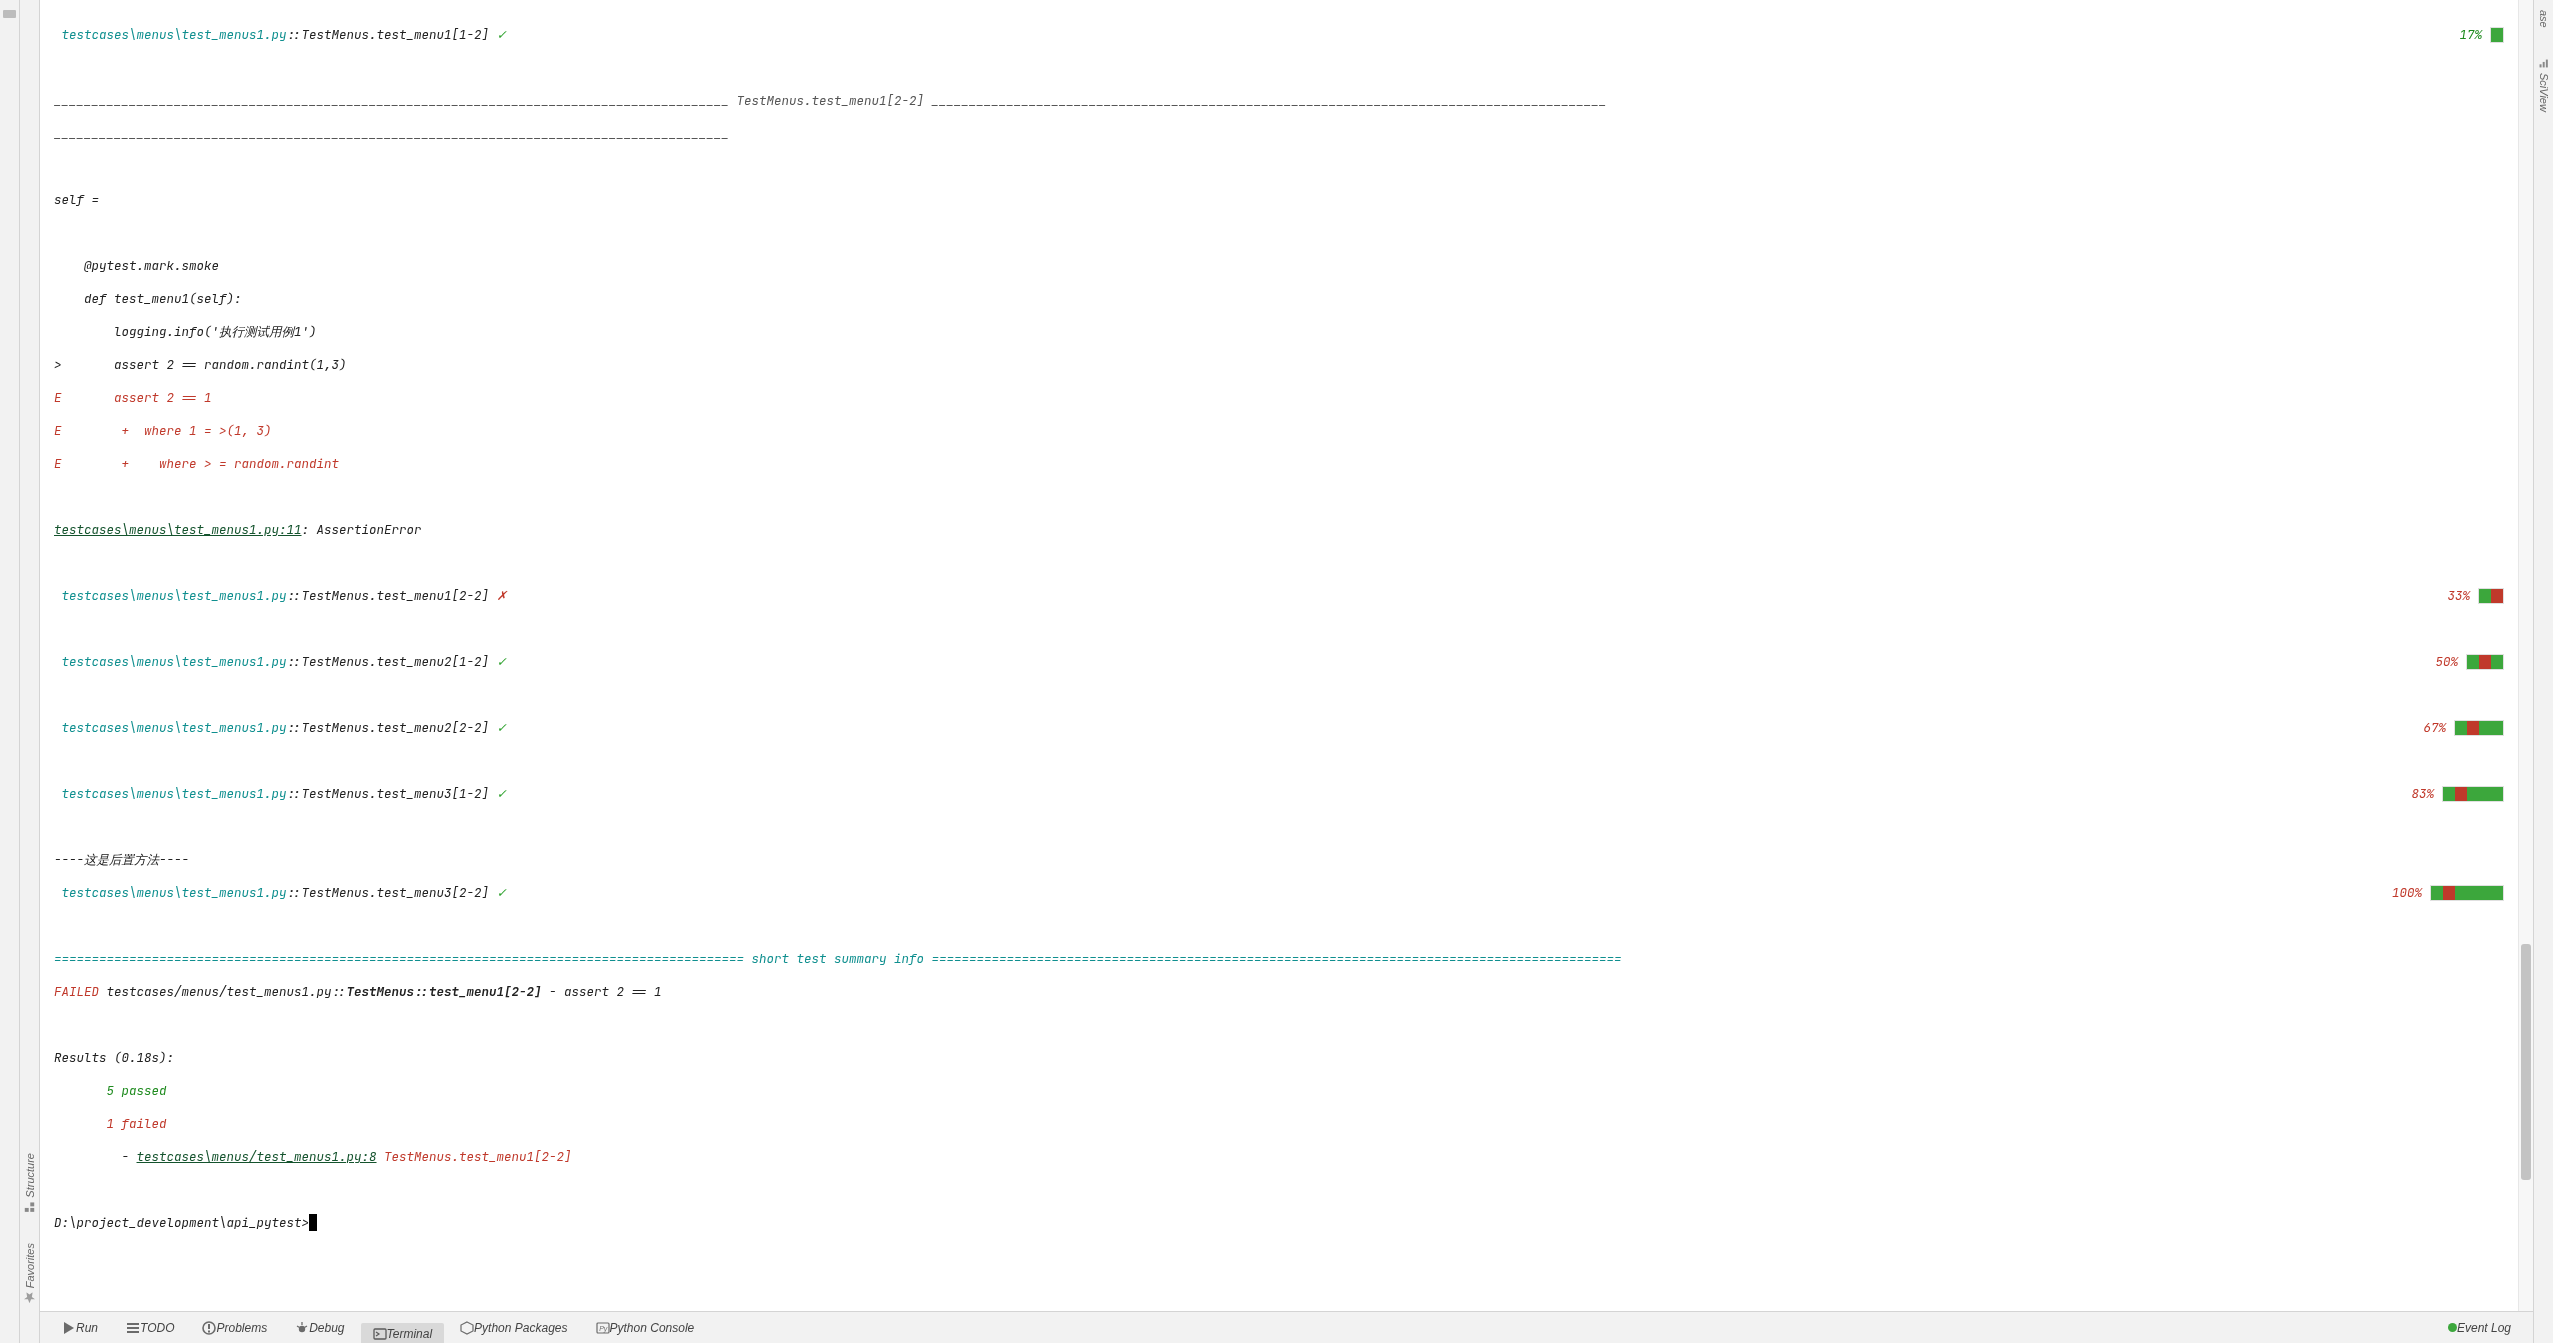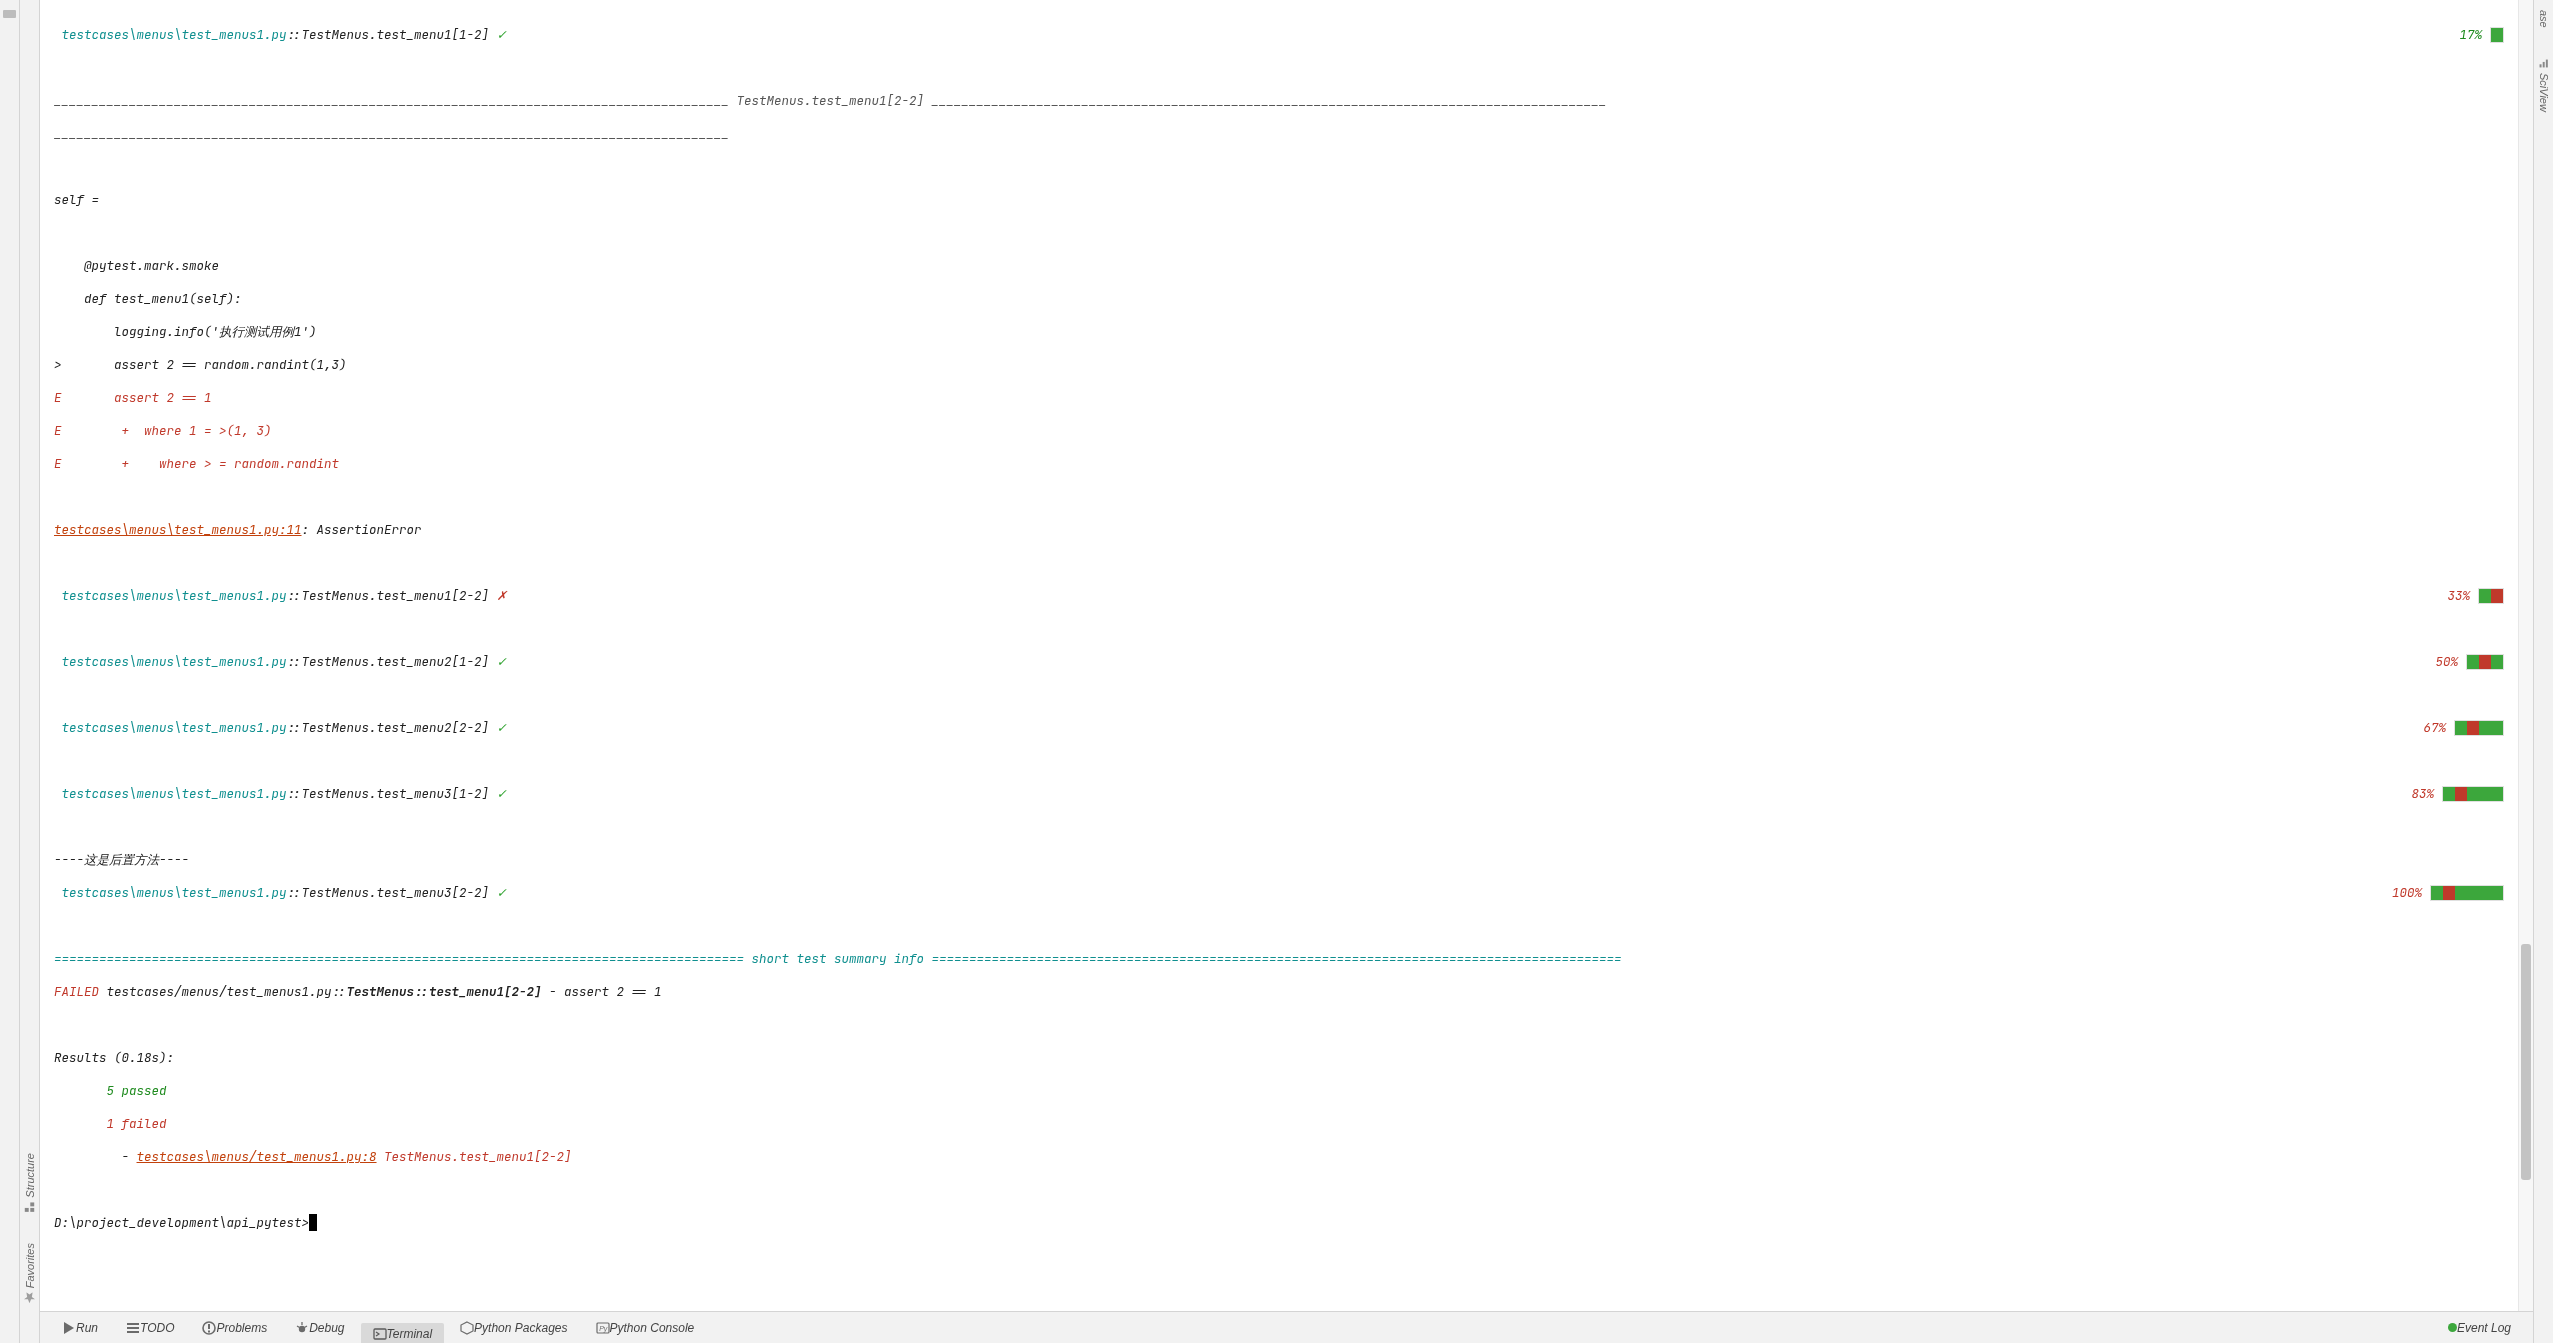--- a/index.html
+++ b/index.html
@@ -12,21 +12,21 @@
   .side-icon { width:11px; height:11px; display:inline-block; }
   .right-sidebar { width: 20px; background: #f2f2f2; border-left: 1px solid #d4d4d4; display:flex; flex-direction:column; align-items:center; padding-top:10px; gap:30px; }
   .right-label { writing-mode: vertical-rl; font-family:"Segoe UI",sans-serif; font-size:11px; color:#666; cursor:pointer; display:flex; align-items:center; gap:4px;}
   .main { flex: 1; display: flex; flex-direction: column; }
   .terminal { flex: 1; padding: 18px 14px 8px 14px; overflow: hidden; line-height: 33px; color: #212121; white-space: pre; }
   .line { display:block; height:33px; }
   .path { color: #0f8f8f; }
   .green { color: #1f8b1f; }
   .red { color: #c0392b; }
   .gray { color: #555; text-align: center; }
-  .link { color: #c2410c; text-decoration: underline; cursor:pointer; }
+  .link { color: #14532d; text-decoration: underline; cursor:pointer; }
   .bold { font-weight: 600; }
   .check { color:#2aa02a; }
   .cross { color:#c0392b; }
   .summary-line { color:#0f8f8f; }
   .pct-area { float:right; display:inline-flex; align-items:center; gap:8px; }
   .bar { display:inline-flex; height:16px; border:1px solid rgba(0,0,0,.12); }
   .bar span { display:inline-block; height:100%; }
   .seg-pass { background:#3ca73c; }
   .seg-fail { background:#c0392b; }
   .cursor { display:inline-block; width:8px; height:17px; background:#000; vertical-align:middle; margin-bottom:3px; }

